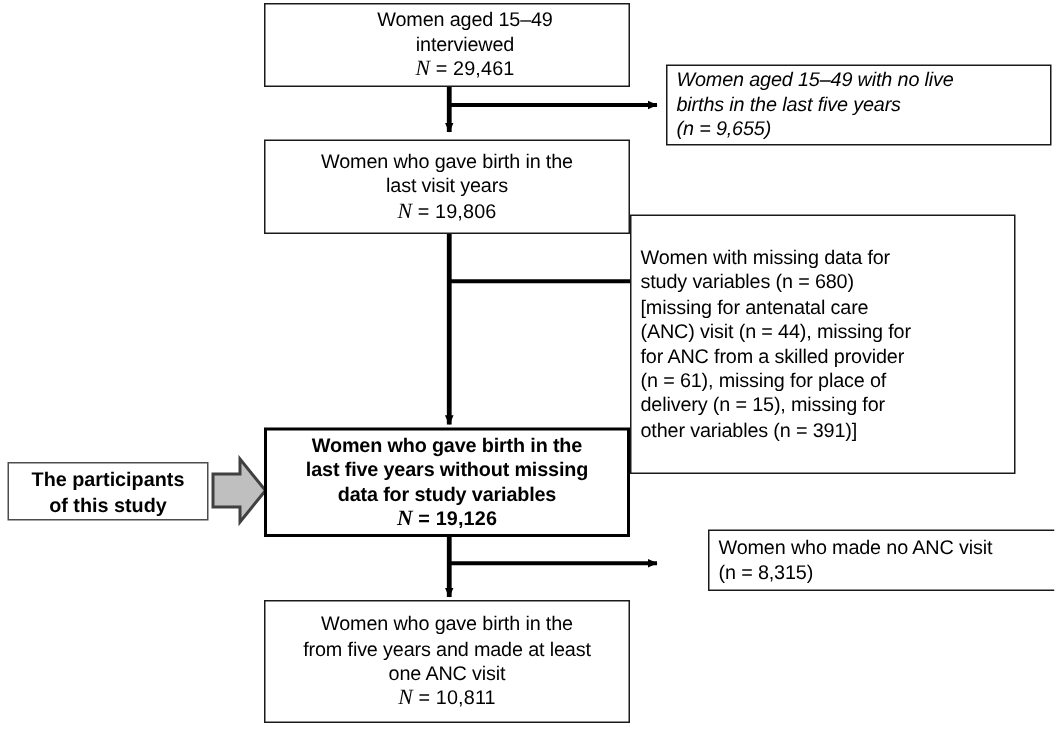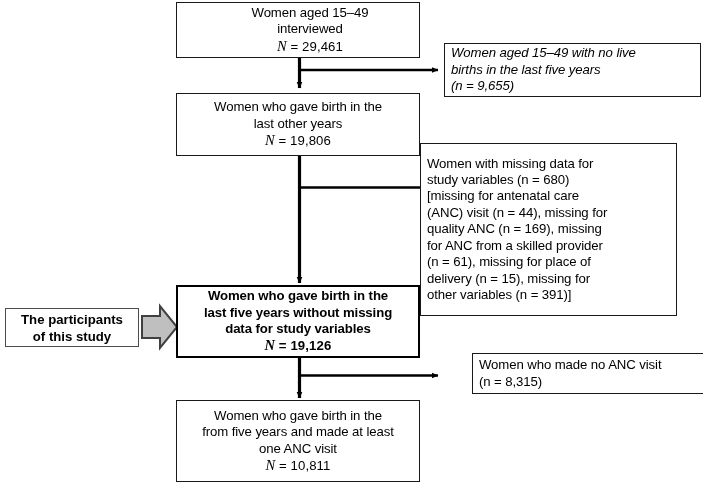--- a/index.html
+++ b/index.html
@@ -105,21 +105,21 @@
   </svg>
 
   <div class="node center" style="left:176px; top:2px; width:244px; height:56px;padding-left:24px;">
     <span class="line">Women aged 15–49</span>
     <span class="line">interviewed</span>
     <span class="line nline"><span class="nvar">N</span> <span>= 29,461</span></span>
   </div>
 
   <div class="node center" style="left:176px; top:93px; width:244px; height:63px;">
     <span class="line">Women who gave birth in the</span>
-    <span class="line">last other years</span>
+    <span class="line">last visit years</span>
     <span class="line nline"><span class="nvar">N</span> <span>= 19,806</span></span>
   </div>
 
   <div class="node center thick" style="left:176px; top:285px; width:244px; height:73px;">
     <span class="line">Women who gave birth in the</span>
     <span class="line">last five years without missing</span>
     <span class="line">data for study variables</span>
     <span class="line nline"><span class="nvar" style="font-weight:bold;">N</span> <span>= 19,126</span></span>
   </div>
 
@@ -134,21 +134,20 @@
     <span class="line">Women aged 15–49 with no live</span>
     <span class="line">births in the last five years</span>
     <span class="line">(n = 9,655)</span>
   </div>
 
   <div class="node left" style="left:420px; top:143px; width:257px; height:173px;">
     <span class="line">Women with missing data for</span>
     <span class="line">study variables (n = 680)</span>
     <span class="line indent">[missing for antenatal care</span>
     <span class="line indent">(ANC) visit (n = 44), missing for</span>
-    <span class="line indent">quality ANC (n = 169), missing</span>
     <span class="line indent">for ANC from a skilled provider</span>
     <span class="line indent">(n = 61), missing for place of</span>
     <span class="line indent">delivery (n = 15), missing for</span>
     <span class="line indent">other variables (n = 391)]</span>
   </div>
 
   <div class="node left" style="left:440px; top:353px; width:257px; height:41px;margin-left:32px;">
     <span class="line">Women who made no ANC visit</span>
     <span class="line">(n = 8,315)</span>
   </div>

